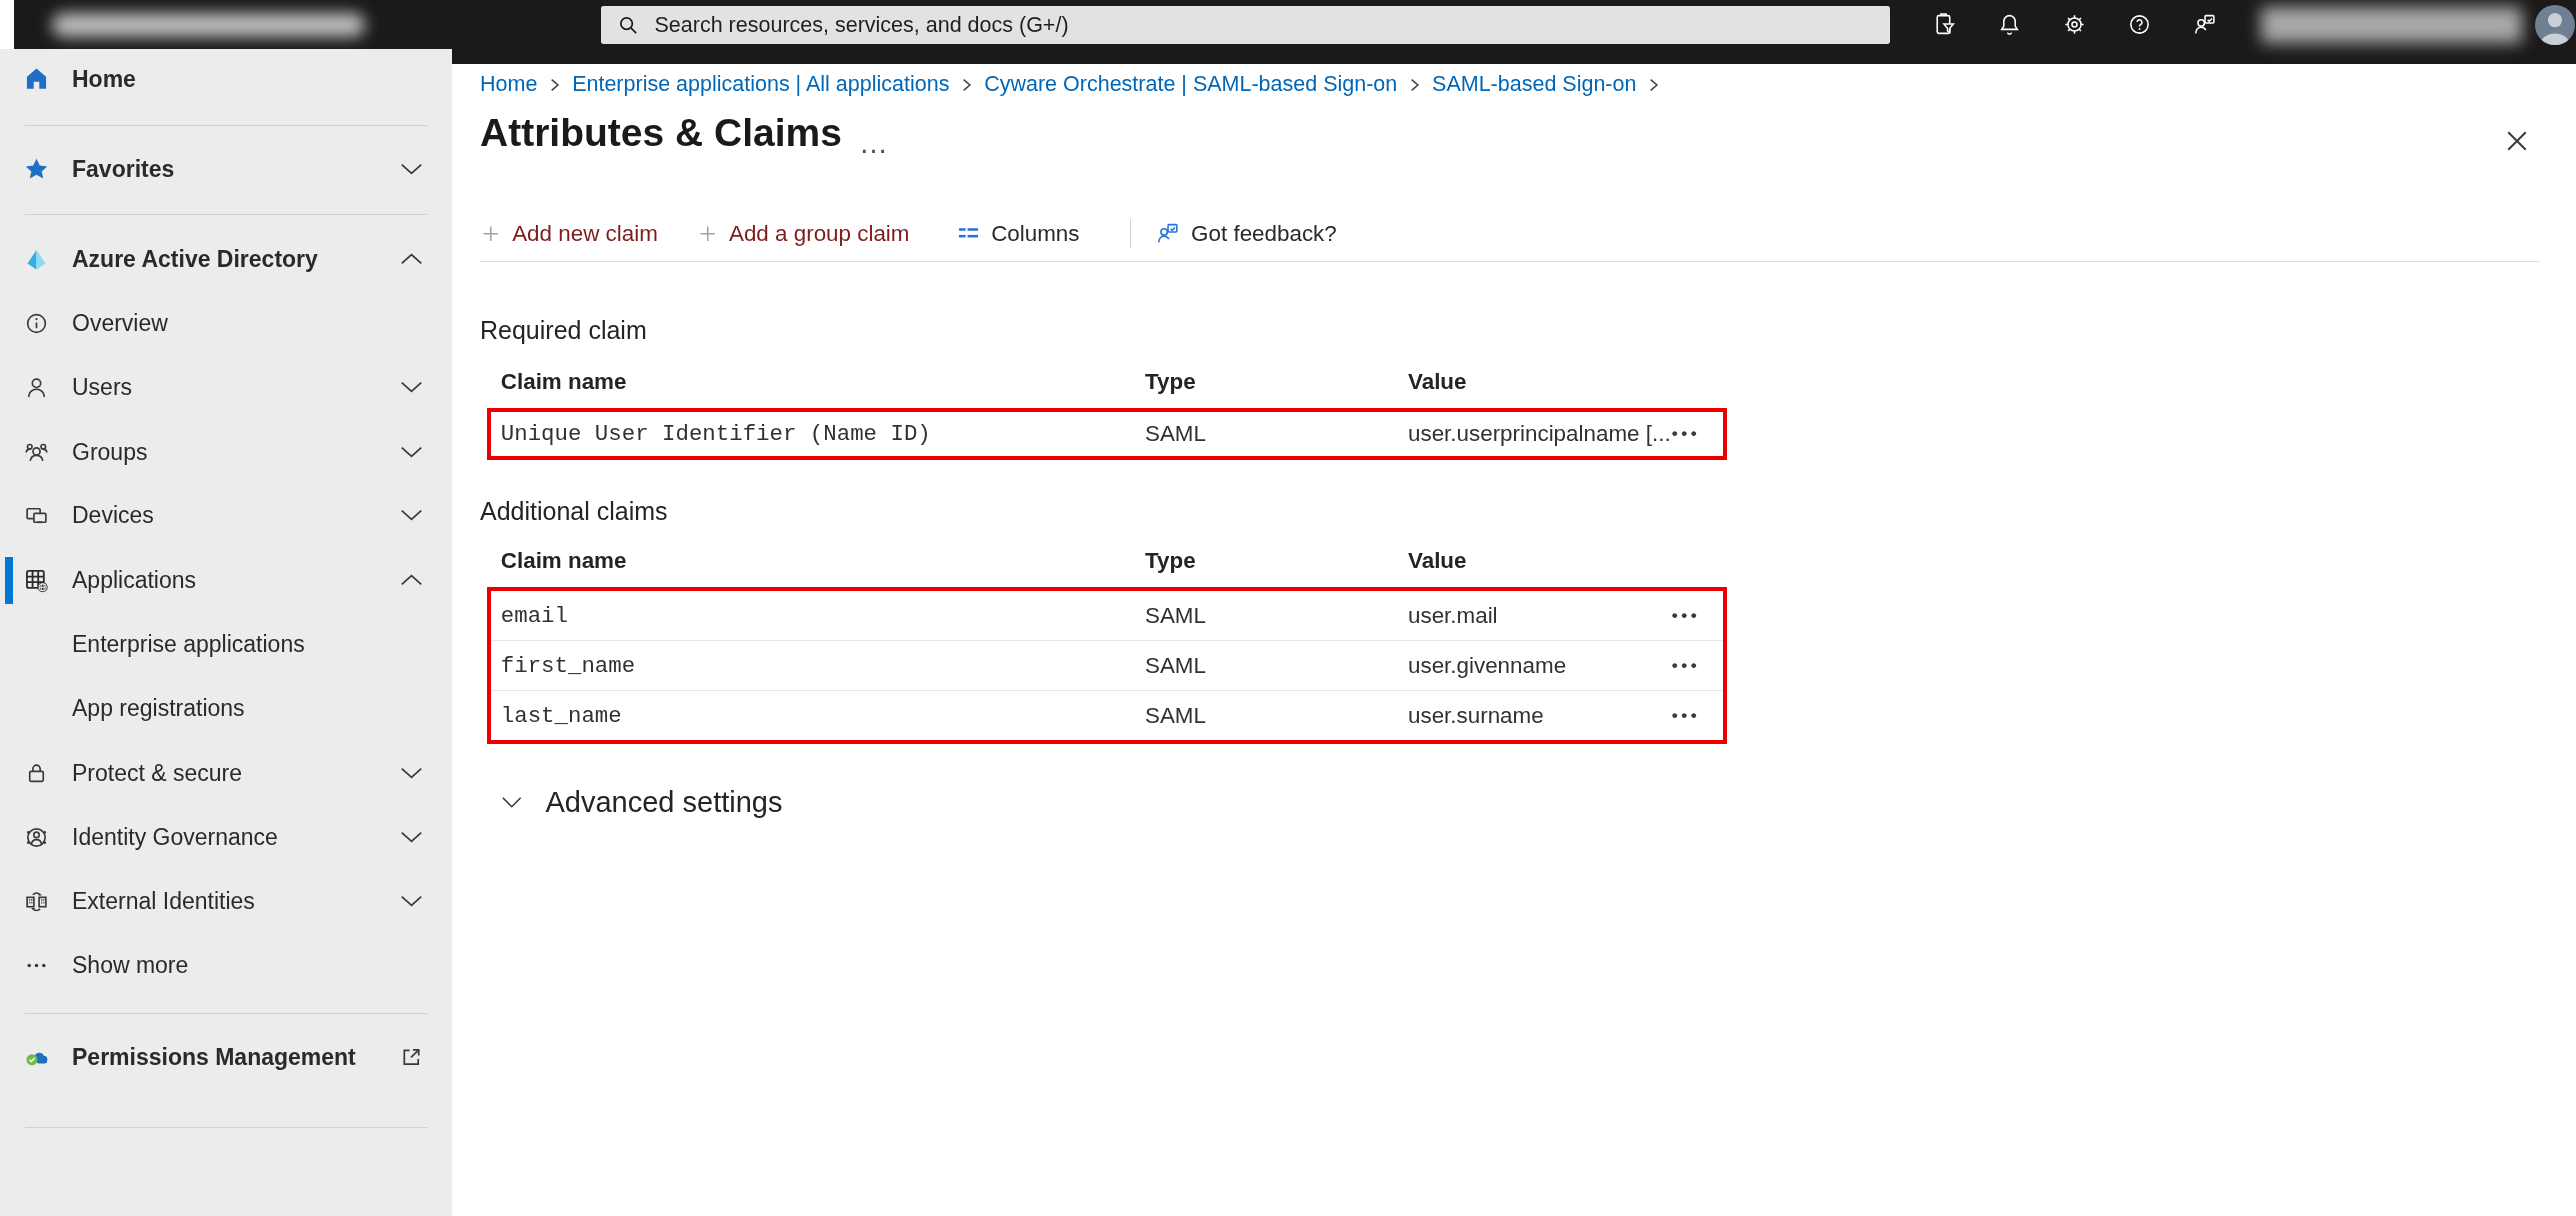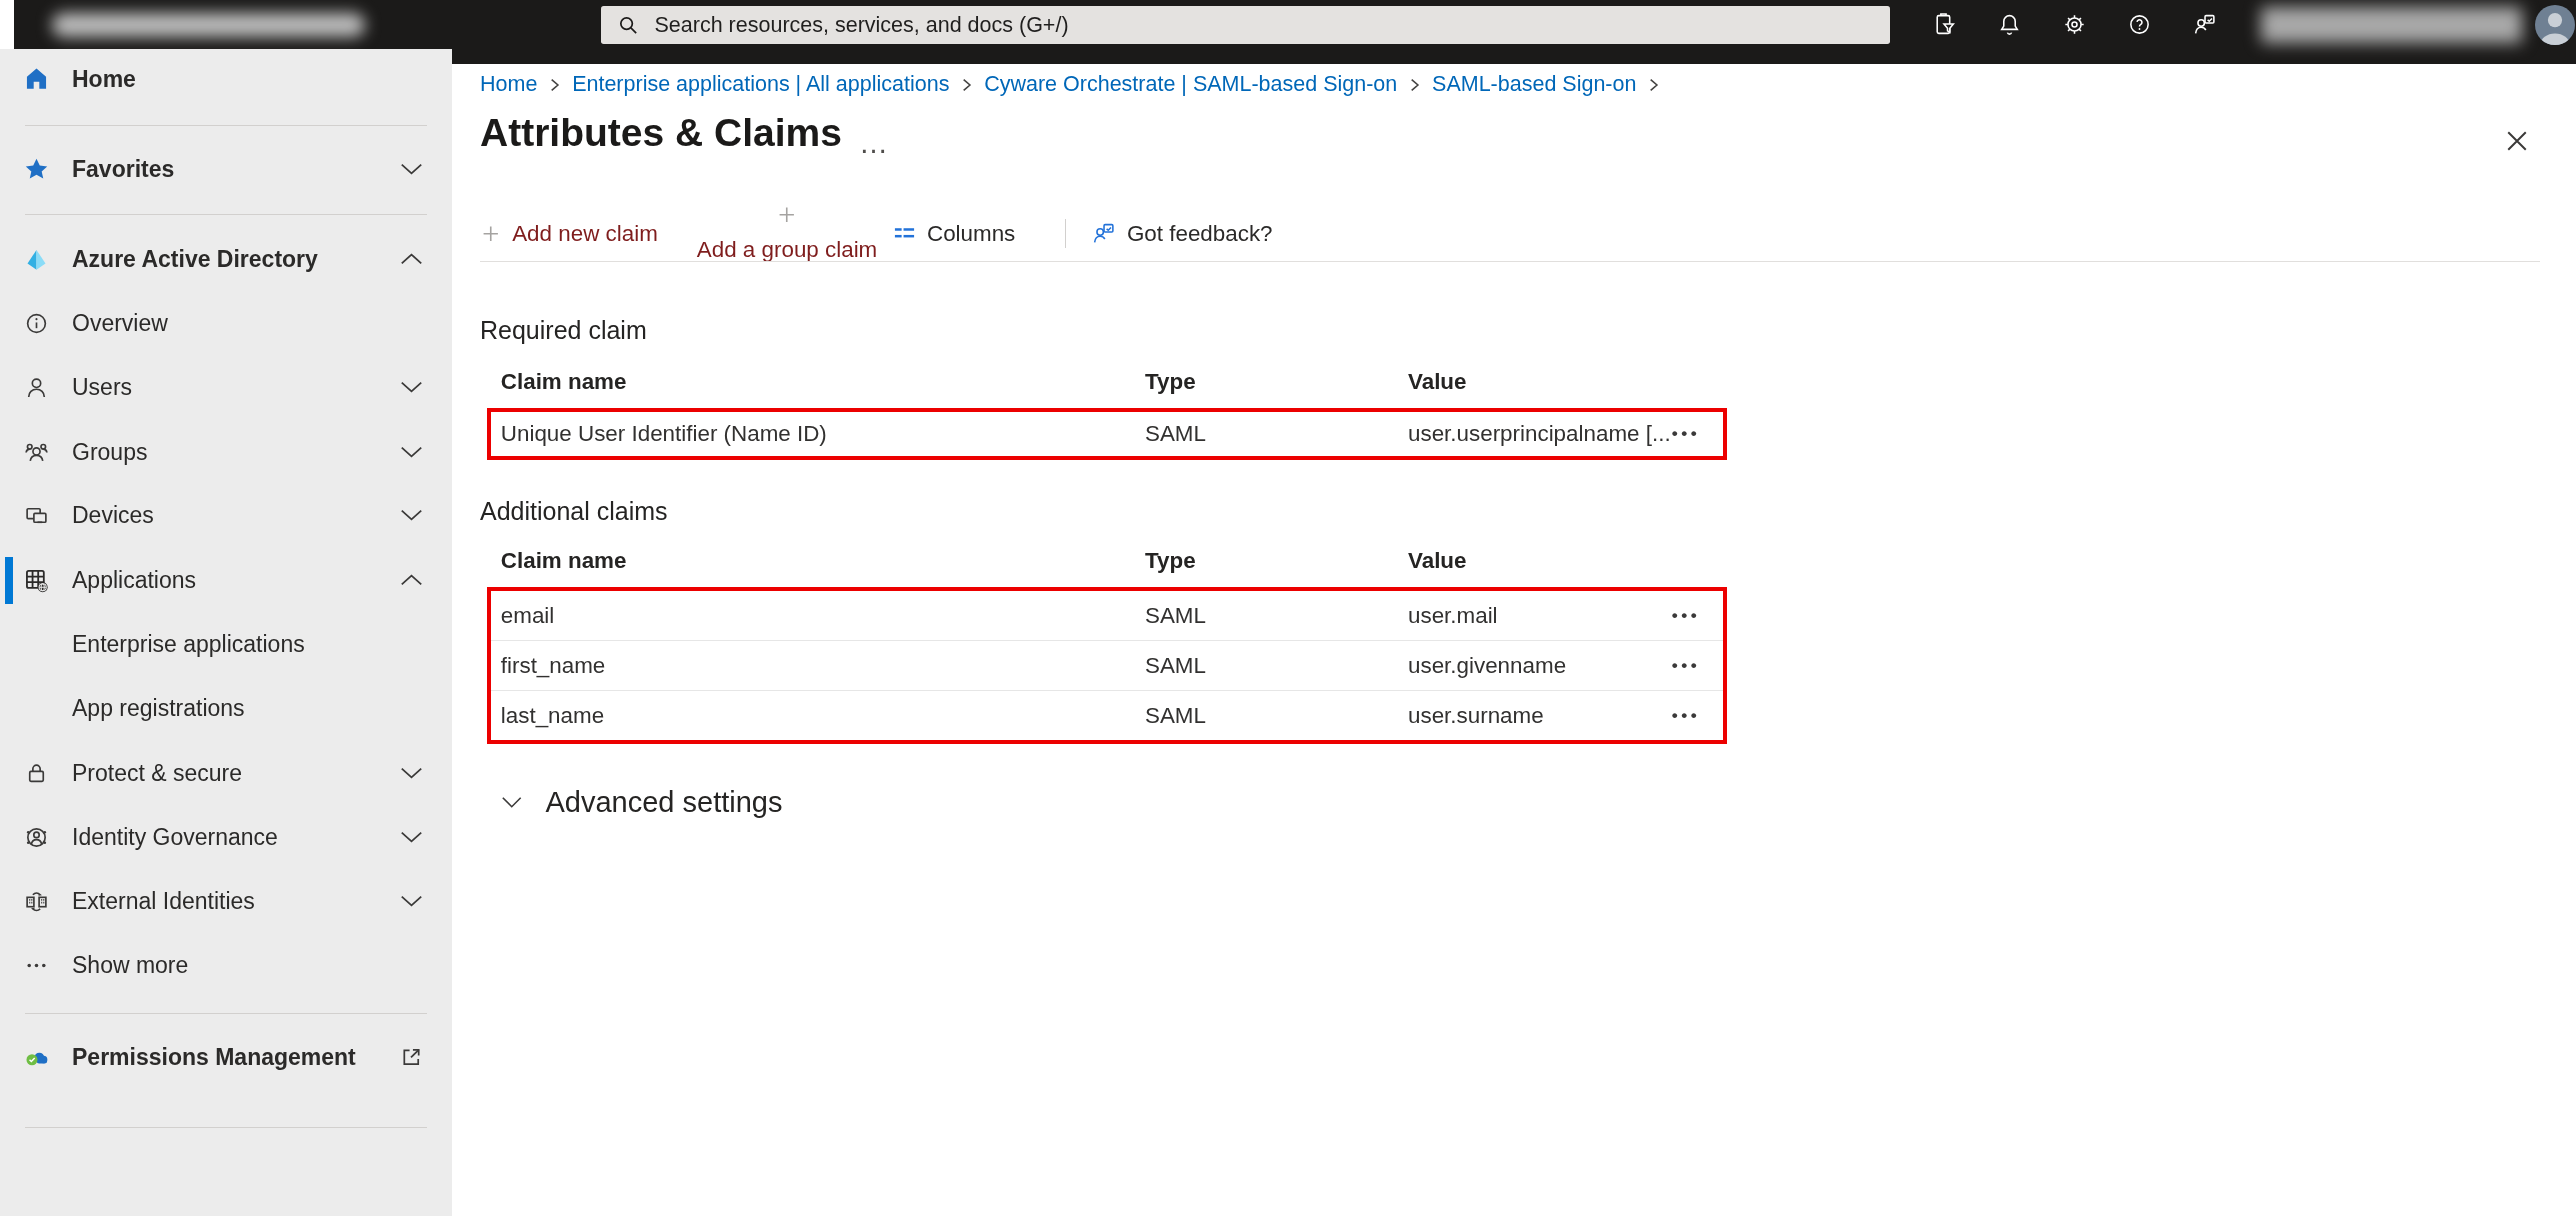--- a/index.html
+++ b/index.html
@@ -42,33 +42,33 @@
   .page-title{position:absolute;left:480px;top:111px;font-size:39px;font-weight:bold;color:#1b1a19;}
   .title-ellipsis{position:absolute;left:859px;top:127px;font-size:29px;color:#4f4d4b;letter-spacing:1.8px;cursor:pointer;}
   .close-btn{position:absolute;left:2501px;top:125px;width:32px;height:32px;display:flex;align-items:center;
              justify-content:center;cursor:pointer;}
 
   .cmdbar{position:absolute;left:480px;top:213px;height:41px;display:flex;align-items:center;}
   .cmd{display:flex;align-items:center;gap:10.7px;font-size:22.4px;cursor:pointer;white-space:nowrap;}
   .cmd.disabled{color:#7f1d1d;cursor:default;}
   .cmd.enabled{color:#2b2a29;}
   .cmd-sep{width:0.9px;height:29px;background:#d2d0ce;margin:0 25px;}
-  .mr44{margin-right:39px;} .mr36{margin-right:16px;flex-direction:column;} .mr28{margin-right:25px;}
+  .mr44{margin-right:39px;} .mr36{margin-right:48px;} .mr28{margin-right:25px;}
   .cmdbar-line{position:absolute;left:480px;top:261px;width:2060px;height:0.9px;background:#e1dfdd;}
 
   .section-h{position:absolute;left:480px;font-size:25px;line-height:30px;color:#252423;}
   .thead{position:absolute;left:491px;width:1231px;display:grid;grid-template-columns:654px 263px 242px 72px;
          font-size:22.4px;font-weight:bold;color:#252423;}
   .thead .c1{padding-left:9.8px;}
 
   .claimbox{position:absolute;left:487px;width:1240px;border:4.5px solid #ec0000;background:#ffffff;
             box-sizing:border-box;display:flex;flex-direction:column;}
   .trow{display:grid;grid-template-columns:654px 263px 242px 72px;align-items:center;flex:1;
         font-size:22.4px;color:#323130;cursor:pointer;}
-  .trow .c1{padding-left:9.8px;white-space:nowrap;}
+  .trow .c1{padding-left:9.8px;white-space:nowrap;font-family:Liberation Mono, monospace;}
   .trow .cv{white-space:nowrap;}
   .trow + .trow{border-top:0.9px solid #e6e6e6;}
   .row-menu{justify-self:center;font-size:17px;font-weight:bold;letter-spacing:3.6px;color:#3b3a39;cursor:pointer;}
 
   .advanced{position:absolute;left:501px;top:787px;display:flex;align-items:center;gap:23px;
             font-size:29px;line-height:30px;color:#252423;cursor:pointer;}
 </style>
 </head>
 <body>
 

